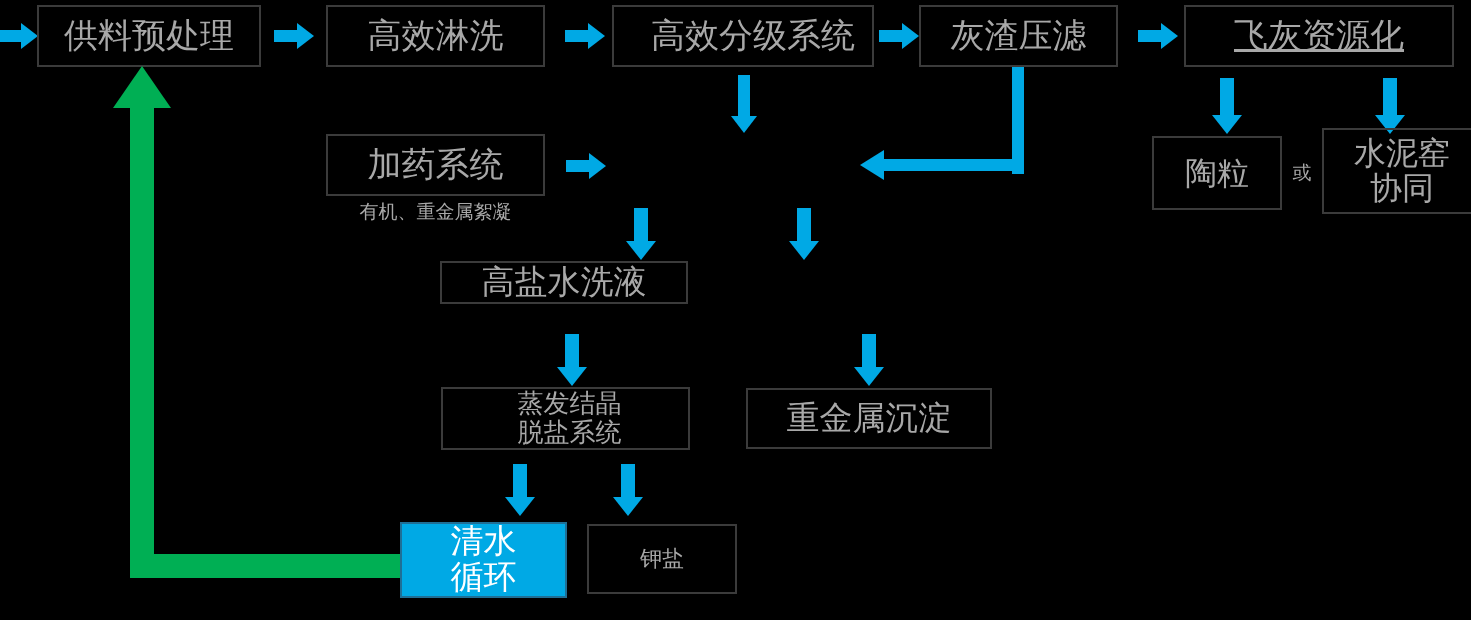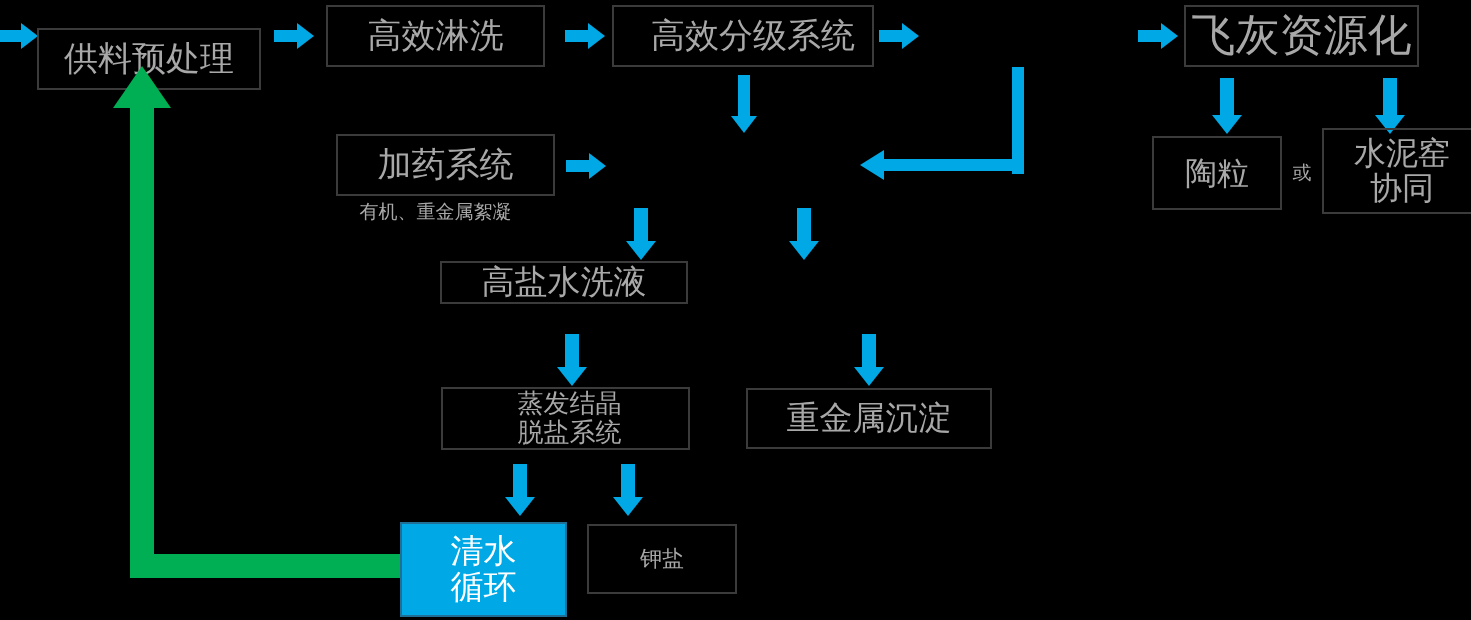--- a/index.html
+++ b/index.html
@@ -62,48 +62,49 @@
 </head>
 <body>
 
 <div id="canvas">
 
   <div class="ar ar-r" style="--c:#00A9E5;--t:12px;--hw:13px;--hl:17px;left:0px;top:23px;width:38px;height:26px;">
     <div class="shaft" style="width:24px;"></div>
       <div class="head"></div>
   </div>
 
-  <div class="node" style="left:37px;top:5px;width:224px;height:62px;font-size:34px;margin-top:23px;">供料预处理</div>
+  <div class="node" style="left:37px;top:5px;width:224px;height:62px;font-size:34px;">供料预处理</div>
 
   <div class="ar ar-r" style="--c:#00A9E5;--t:12px;--hw:13px;--hl:17px;left:274px;top:23px;width:40px;height:26px;">
     <div class="shaft" style="width:26px;"></div>
       <div class="head"></div>
   </div>
 
   <div class="node" style="left:326px;top:5px;width:219px;height:62px;font-size:34px;">高效淋洗</div>
 
   <div class="ar ar-r" style="--c:#00A9E5;--t:12px;--hw:13px;--hl:17px;left:565px;top:23px;width:40px;height:26px;">
     <div class="shaft" style="width:26px;"></div>
       <div class="head"></div>
   </div>
 
   <div class="node" style="left:612px;top:5px;width:262px;height:62px;font-size:34px;padding-left:20px;">高效分级系统</div>
 
   <div class="ar ar-r" style="--c:#00A9E5;--t:12px;--hw:13px;--hl:17px;left:879px;top:23px;width:40px;height:26px;">
     <div class="shaft" style="width:26px;"></div>
       <div class="head"></div>
   </div>
 
+  <div class="node" style="left:919px;top:5px;width:199px;height:62px;font-size:34px;">灰渣压滤</div>
 
   <div class="ar ar-r" style="--c:#00A9E5;--t:12px;--hw:13px;--hl:17px;left:1138px;top:23px;width:40px;height:26px;">
     <div class="shaft" style="width:26px;"></div>
       <div class="head"></div>
   </div>
 
-  <div class="node" style="left:1184px;top:5px;width:235px;height:62px;font-size:44px;">飞灰资源化</div>
+  <div class="node" style="left:1184px;top:5px;width:270px;height:62px;font-size:34px;text-decoration:underline;">飞灰资源化</div>
 
   <div class="ar ar-d" style="--c:#00A9E5;--t:12px;--hw:13px;--hl:17px;left:731px;top:75px;width:26px;height:58px;">
     <div class="shaft" style="height:41px;"></div>
       <div class="head"></div>
   </div>
 
   <div class="seg" style="--c:#00A9E5;left:1012px;top:67px;width:12px;height:107px;background:#00A9E5;"></div>
   <div class="ar ar-l" style="--c:#00A9E5;--t:12px;--hw:15px;--hl:24px;left:860px;top:150px;width:164px;height:30px;">
     <div class="shaft" style="width:140px;"></div>
       <div class="head"></div>
@@ -112,21 +113,21 @@
   <div class="ar ar-d" style="--c:#00A9E5;--t:14px;--hw:15px;--hl:19px;left:1212px;top:78px;width:30px;height:56px;">
     <div class="shaft" style="height:37px;"></div>
       <div class="head"></div>
   </div>
 
   <div class="ar ar-d" style="--c:#00A9E5;--t:14px;--hw:15px;--hl:19px;left:1375px;top:78px;width:30px;height:56px;">
     <div class="shaft" style="height:37px;"></div>
       <div class="head"></div>
   </div>
 
-  <div class="node" style="left:336px;top:134px;width:219px;height:62px;font-size:34px;">加药系统</div>
+  <div class="node" style="left:326px;top:134px;width:219px;height:62px;font-size:34px;">加药系统</div>
 
   <div class="caption" style="left:326px;top:199px;width:219px;font-size:19px;">有机、重金属絮凝</div>
 
   <div class="ar ar-r" style="--c:#00A9E5;--t:12px;--hw:13px;--hl:17px;left:566px;top:153px;width:40px;height:26px;">
     <div class="shaft" style="width:26px;"></div>
       <div class="head"></div>
   </div>
 
 
   <div class="node" style="left:1152px;top:136px;width:130px;height:74px;font-size:32px;">陶粒</div>
@@ -173,18 +174,18 @@
     <div class="shaft" style="height:33px;"></div>
       <div class="head"></div>
   </div>
 
   <div class="seg" style="left:130px;top:554px;width:272px;height:24px;background:#00AF54;"></div>
   <div class="ar ar-u" style="--c:#00AF54;--t:24px;--hw:29px;--hl:42px;left:113px;top:66px;width:58px;height:512px;">
     <div class="shaft" style="height:470px;"></div>
       <div class="head"></div>
   </div>
 
-  <div class="node cyan" style="left:400px;top:522px;width:167px;height:95px;font-size:33px;">清水
+  <div class="node cyan" style="left:400px;top:522px;width:167px;height:76px;font-size:33px;">清水
 循环</div>
 
   <div class="node" style="left:587px;top:524px;width:150px;height:70px;font-size:22px;">钾盐</div>
 
 </div>
 
 </body></html>

